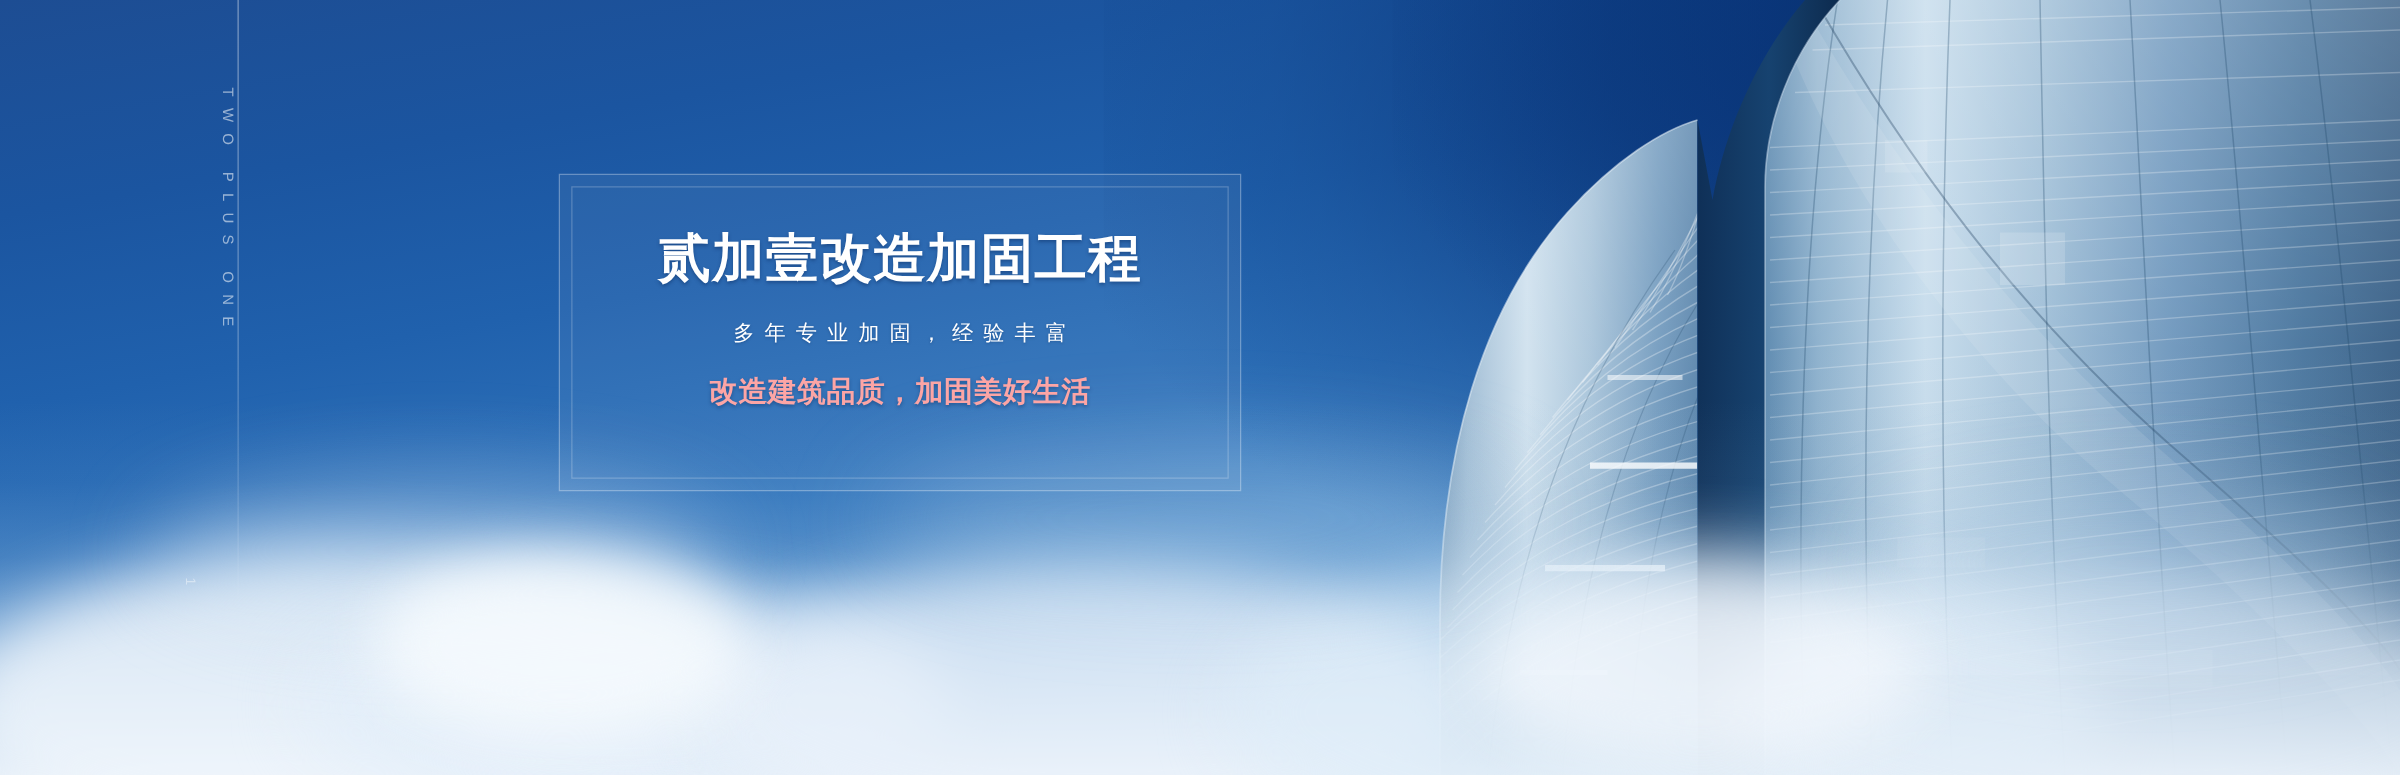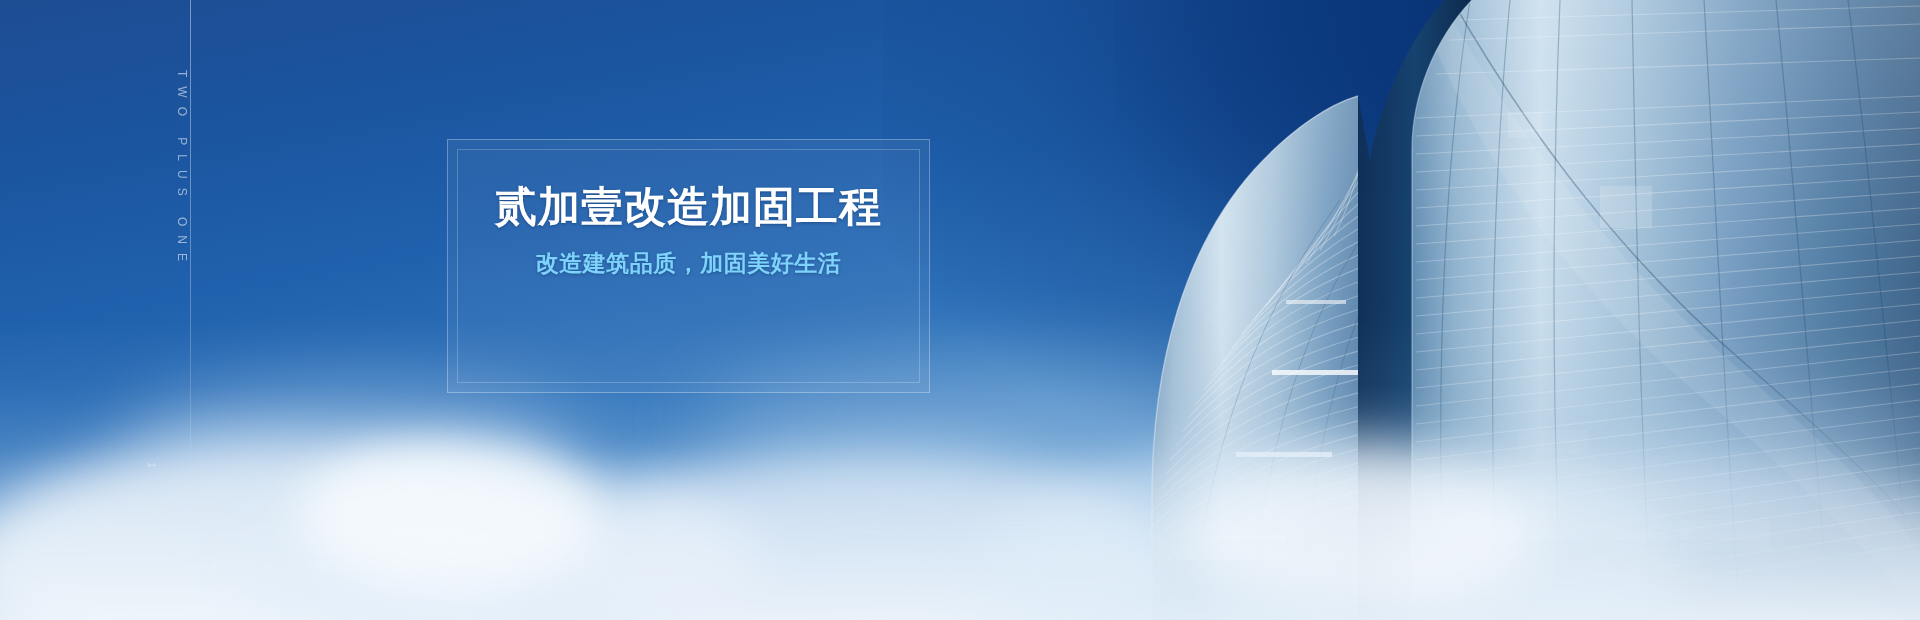--- a/index.html
+++ b/index.html
@@ -81,21 +81,21 @@
   }
   .brand-num{
     position:absolute;left:146px;top:462px;
     writing-mode:vertical-rl;
     font-size:11px;letter-spacing:2px;
     color:rgba(255,255,255,.42);
   }
 
   
   .panel{
-    position:absolute;left:447px;top:139px;width:483px;height:254px;
+    position:absolute;left:447px;top:139px;width:546px;height:254px;
     background:rgba(255,255,255,.055);
     border:1px solid rgba(255,255,255,.30);
     box-sizing:border-box;
     text-decoration:underline;
   }
   .panel-inner{
     position:absolute;left:9px;top:9px;right:9px;bottom:9px;
     border:1px solid rgba(255,255,255,.22);
     box-sizing:border-box;
     display:flex;flex-direction:column;align-items:center;
@@ -112,21 +112,21 @@
   .subline{
     margin-top:27px;
     font-size:17px;color:#ffffff;
     letter-spacing:8px;font-weight:400;
     text-shadow:0 1px 2px rgba(8,40,90,.35);
     white-space:nowrap;
     padding-left:8px;
   }
   .slogan{
     margin-top:20px;
-    font-size:23px;font-weight:700;color:#7dd3fc;
+    font-size:23px;font-weight:700;color:#fca5a5;
     letter-spacing:.5px;
     text-shadow:0 1px 3px rgba(8,40,90,.4);
     white-space:nowrap;
   }
   .slogan-en{
     margin-top:14px;
     font-size:11.5px;color:rgba(255,255,255,.95);
     letter-spacing:.2px;font-weight:400;
     white-space:nowrap;
   }
@@ -304,17 +304,18 @@
     <span class="c c10"></span>
   </div>
 
   <div class="brand-rule"></div>
   <div class="brand-vert">TWO PLUS ONE</div>
   <div class="brand-num">1</div>
 
   <div class="panel">
     <div class="panel-inner">
       <div class="headline">贰加壹改造加固工程</div>
+      <div class="subline">多年专业加固，经验丰富</div>
       <div class="slogan">改造建筑品质，加固美好生活</div>
     </div>
   </div>
 
 </div>
 
 </body></html>

